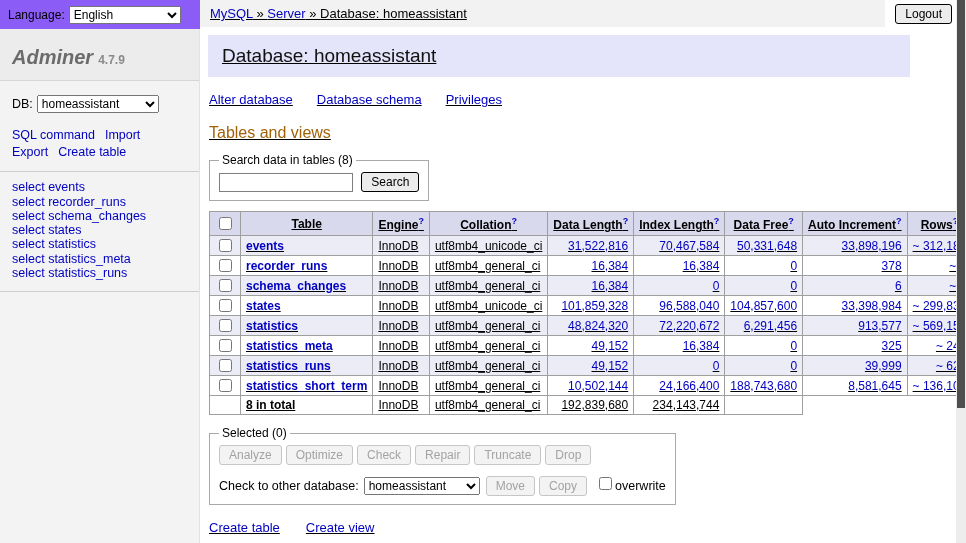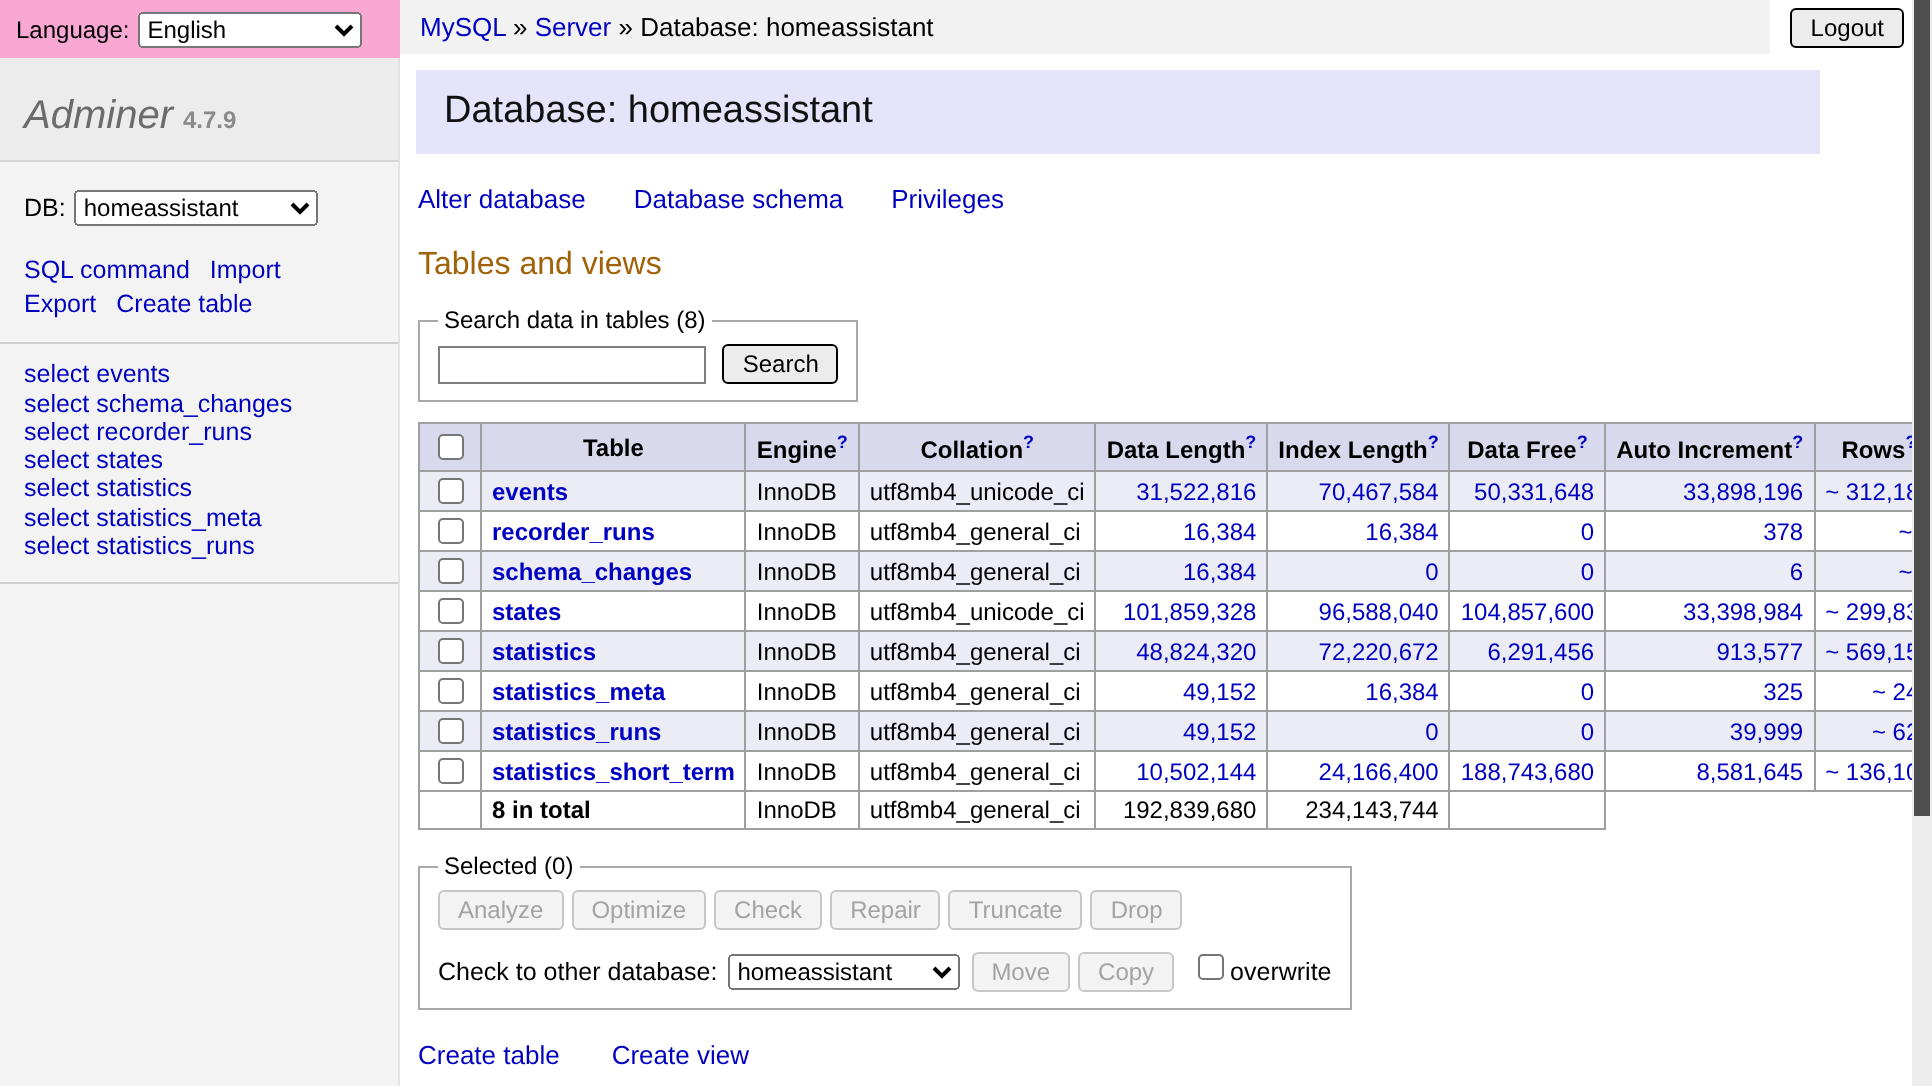--- a/index.html
+++ b/index.html
@@ -10,36 +10,36 @@
   }
   :root {
     --link:#0000c0; --header-bg:#d9d9ee; --odd-row:#ececf7;
     --title-bg:#e4e4fb; --bar-bg:#f2f2f2; --sidebar-bg:#f3f3f3;
   }
   a { color:var(--link); text-decoration:none; cursor:pointer; }
   #app { position:relative; width:966px; height:543px; overflow:hidden; background:#fff; }
 
   
   #left-col { position:absolute; left:0; top:0; width:200px; height:100%; }
-  #lang-row { padding:6px 8px 5px; background:#f9a8d4; font-size:12px; white-space:nowrap; }
+  #lang-row { padding:6px 8px 5px; background:#8b5cf6; font-size:12px; white-space:nowrap; }
   #lang-row select { font-size:12px; width:112px; margin-left:4px; }
   #sidebar { background:var(--sidebar-bg); height:calc(100% - 28px); border-right:1px solid #e2e2e2; }
   #logo-bar { margin:0; padding:11px 12px 9px; background:#ececec; border-bottom:1px solid #d6d6d6; }
-  #logo-bar .logo { font-size:20px; font-style:italic; font-weight:normal; color:#6b6b6b; }
+  #logo-bar .logo { font-size:20px; font-style:italic; font-weight:bold; color:#6b6b6b; }
   #logo-bar .version { font-size:12px; color:#8a8a8a; margin-left:5px; }
   #db-row { padding:14px 12px 2px; font-size:12.5px; }
   #db-row select { width:122px; font-size:12px; margin-left:4px; }
   #sidebar-quick-links { padding:12px 12px 10px; margin:0 0 0 0; line-height:1.35;
     border-bottom:1px solid #cfcfcf; font-size:12.5px; }
   #sidebar-quick-links a { margin-right:10px; }
   #sidebar-table-list { padding:9px 12px 10px; border-bottom:1px solid #cfcfcf; }
   #sidebar-table-list a { display:block; font-size:12.5px; line-height:1.06; padding:0.5px 0; }
 
   
-  #main { margin-left:200px; height:100%; }
+  #main { margin-left:200px; height:100%;text-decoration:underline; }
   #topbar { display:flex; align-items:flex-start; }
   #breadcrumb { flex:1; background:var(--bar-bg); padding:6px 10px; font-size:13px; }
   .bc-sep { color:#000; }
   #logout-wrap { padding:4px 14px 0 10px; }
   button {
     font-family:"Liberation Sans", sans-serif; font-size:12px;
     background:#ececec; border:1px solid #000000; border-radius:3px;
     padding:2px 9px; color:#000; cursor:pointer;
   }
   button:disabled { color:#a3a3a3; border-color:#c6c6c6; background:#f3f3f3; cursor:default; }
@@ -97,22 +97,22 @@
     <div id="sidebar">
       <h1 id="logo-bar">
         <span class="logo">Adminer</span><span class="version">4.7.9</span>
       </h1>
       <div id="db-row">
         <label>DB:</label><select id="db-select"><option>homeassistant</option></select>
       </div>
       <p id="sidebar-quick-links"><a href="#">SQL command</a><a href="#">Import</a><br><a href="#">Export</a><a href="#">Create table</a><br></p>
       <div id="sidebar-table-list">
           <a href="#">select events</a>
+          <a href="#">select recorder_runs</a>
           <a href="#">select schema_changes</a>
-          <a href="#">select recorder_runs</a>
           <a href="#">select states</a>
           <a href="#">select statistics</a>
           <a href="#">select statistics_meta</a>
           <a href="#">select statistics_runs</a>
         </div>
     </div>
   </div>
 
   <div id="main">
     <div id="topbar">

